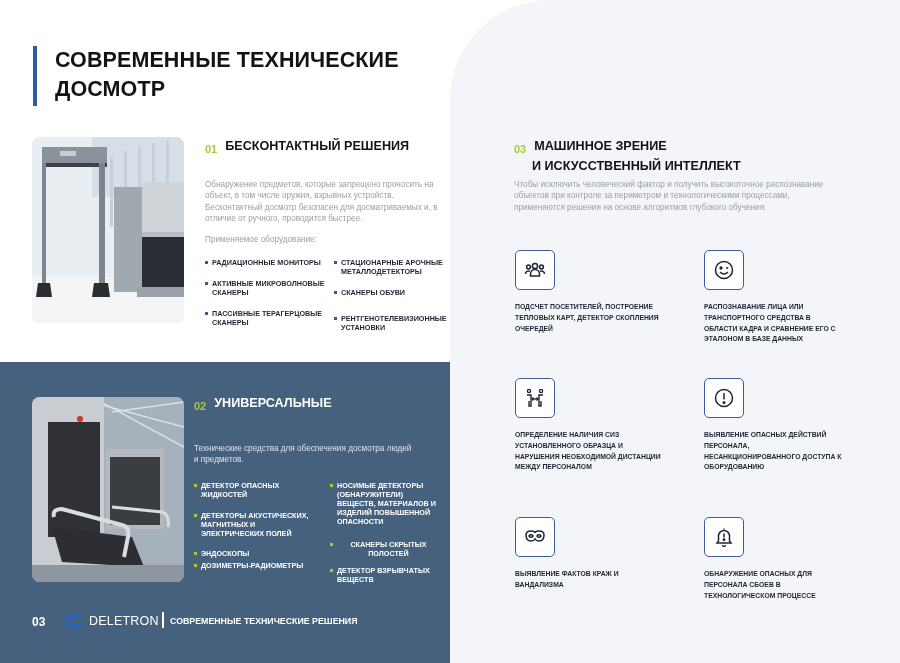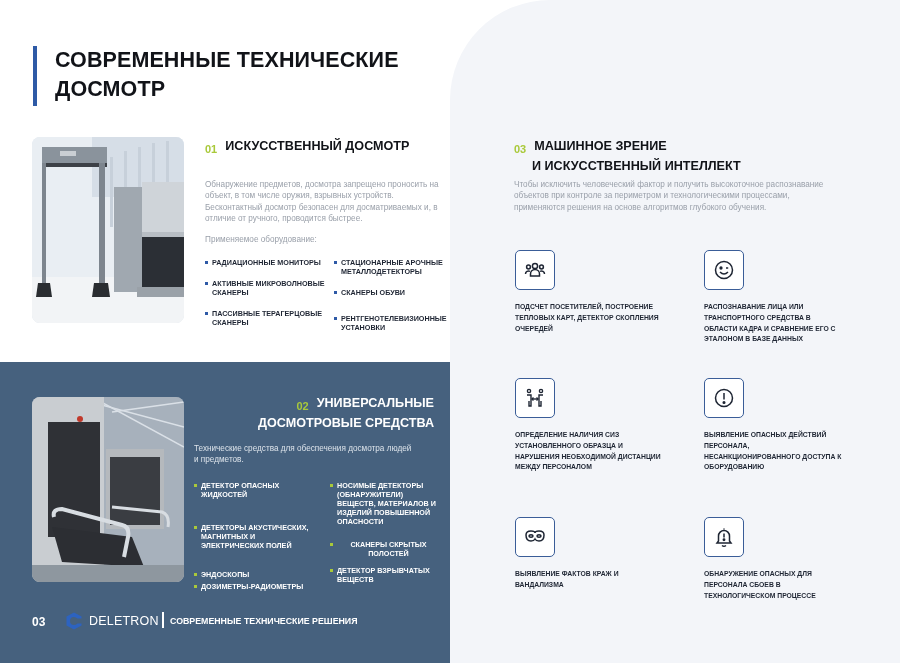--- a/index.html
+++ b/index.html
@@ -19,21 +19,21 @@
   .page-title { position: absolute; left: 55px; top: 46px; width: 380px; font-size: 21.5px; font-weight: 700; line-height: 29px; color: #111318; letter-spacing: 0.1px; }
 
   
   .photo { position: absolute; border-radius: 8px; overflow: hidden; }
   .photo-1 { left: 32px; top: 137px; width: 152px; height: 186px; background: linear-gradient(180deg, #dfe6ee 0%, #eef2f6 45%, #e7ebef 100%); }
   .photo-2 { left: 32px; top: 397px; width: 152px; height: 185px; background: linear-gradient(180deg, #8a98a8 0%, #b9c2cb 45%, #9aa3ab 100%); }
 
   
   .num { font-size: 11px; font-weight: 700; color: #a9c93a; margin-right: 8px; display: inline-block; vertical-align: top; padding-top: 3px; }
   .sec-title { font-size: 12.6px; font-weight: 700; line-height: 17px; color: #111318; }
-  .sec-title.light { color: #ffffff; text-align: right; }
+  .sec-title.light { color: #ffffff; }
   .sec-desc { font-size: 8.2px; line-height: 11.4px; color: #9aa0aa; }
   .sec-desc.light { color: #dce3ea; }
 
   .s1-head { position: absolute; left: 205px; top: 138px; width: 240px; }
   .s1-desc { position: absolute; left: 205px; top: 179px; width: 245px; }
   .s1-sub  { position: absolute; left: 205px; top: 235px; font-size: 8.2px; color: #9aa0aa; }
 
   .s2-head { position: absolute; left: 194px; top: 395px; width: 240px; }
   .s2-desc { position: absolute; left: 194px; top: 443px; width: 220px; }
 
@@ -98,24 +98,24 @@
       <rect x="82" y="50" width="30" height="105" fill="#a0a8b0"></rect>
       <rect x="110" y="45" width="42" height="50" fill="#cfd4d9"></rect>
       <rect x="110" y="95" width="42" height="60" fill="#2b2f35"></rect>
       <rect x="110" y="95" width="42" height="5" fill="#b8bec4"></rect>
       <rect x="105" y="150" width="47" height="10" fill="#9aa1a8"></rect>
     </svg>
   </div>
 
   <div class="s1-head">
     <div class="sec-title">
-      <span class="num">01</span><span>ИСКУССТВЕННЫЙ ДОСМОТР</span>
-    </div>
-  </div>
-  <p class="sec-desc s1-desc">Обнаружение предметов, досмотра запрещено проносить на объект, в том числе оружия, взрывных устройств. Бесконтактный досмотр безопасен для досматриваемых и, в отличие от ручного, проводится быстрее.</p>
+      <span class="num">01</span><span>БЕСКОНТАКТНЫЙ РЕШЕНИЯ</span>
+    </div>
+  </div>
+  <p class="sec-desc s1-desc">Обнаружение предметов, которые запрещено проносить на объект, в том числе оружия, взрывных устройств. Бесконтактный досмотр безопасен для досматриваемых и, в отличие от ручного, проводится быстрее.</p>
   <p class="s1-sub">Применяемое оборудование:</p>
 
   <ul class="blist" style="left:334px; top:258px; width:116px;">
     <li style="margin-bottom:12px;">Стационарные арочные металлодетекторы</li>
     <li style="margin-bottom:17px;">Сканеры обуви</li>
     <li>Рентгенотелевизионные установки</li>
   </ul>
   <ul class="blist" style="left:205px; top:258px; width:130px;">
     <li style="margin-bottom:12px;">Радиационные мониторы</li>
     <li style="margin-bottom:12px;">Активные микроволновые сканеры</li>
@@ -138,28 +138,27 @@
       <path d="M20 130 L100 140 L112 170 L30 165 Z" fill="#2c2e33"></path>
       <path d="M22 120 Q20 112 30 112 L90 128 Q98 130 96 140 L92 160" stroke="#d8dde2" stroke-width="4" fill="none"></path>
       <path d="M80 110 L130 115 Q138 118 136 130" stroke="#d8dde2" stroke-width="3" fill="none"></path>
       <rect x="0" y="168" width="152" height="17" fill="#8e979f"></rect>
     </svg>
   </div>
 
   <div class="s2-head">
     <div class="sec-title light">
       <span class="num">02</span><span>УНИВЕРСАЛЬНЫЕ</span>
-      <span class="t-indent">ДОСМОТРОВЫЕ СРЕДСТВА</span>
     </div>
   </div>
   <p class="sec-desc light s2-desc">Технические средства для обеспечения досмотра людей и предметов.</p>
 
   <ul class="blist light" style="left:194px; top:481px; width:125px;">
-    <li style="margin-bottom:24px;">Детектор опасных жидкостей</li>
-    <li style="margin-bottom:20px;">Детекторы акустических, магнитных и электрических полей</li>
+    <li style="margin-bottom:12px;">Детектор опасных жидкостей</li>
+    <li style="margin-bottom:11px;">Детекторы акустических, магнитных и электрических полей</li>
     <li style="margin-bottom:3px;">Эндоскопы</li>
     <li>Дозиметры-радиометры</li>
   </ul>
   <ul class="blist light" style="left:330px; top:481px; width:110px;">
     <li style="margin-bottom:14px;">Носимые детекторы (обнаружители) веществ, материалов и изделий повышенной опасности</li>
     <li style="margin-bottom:8px;text-align:center;">Сканеры скрытых полостей</li>
     <li>Детектор взрывчатых веществ</li>
   </ul>
 
   <div class="s3-head">

